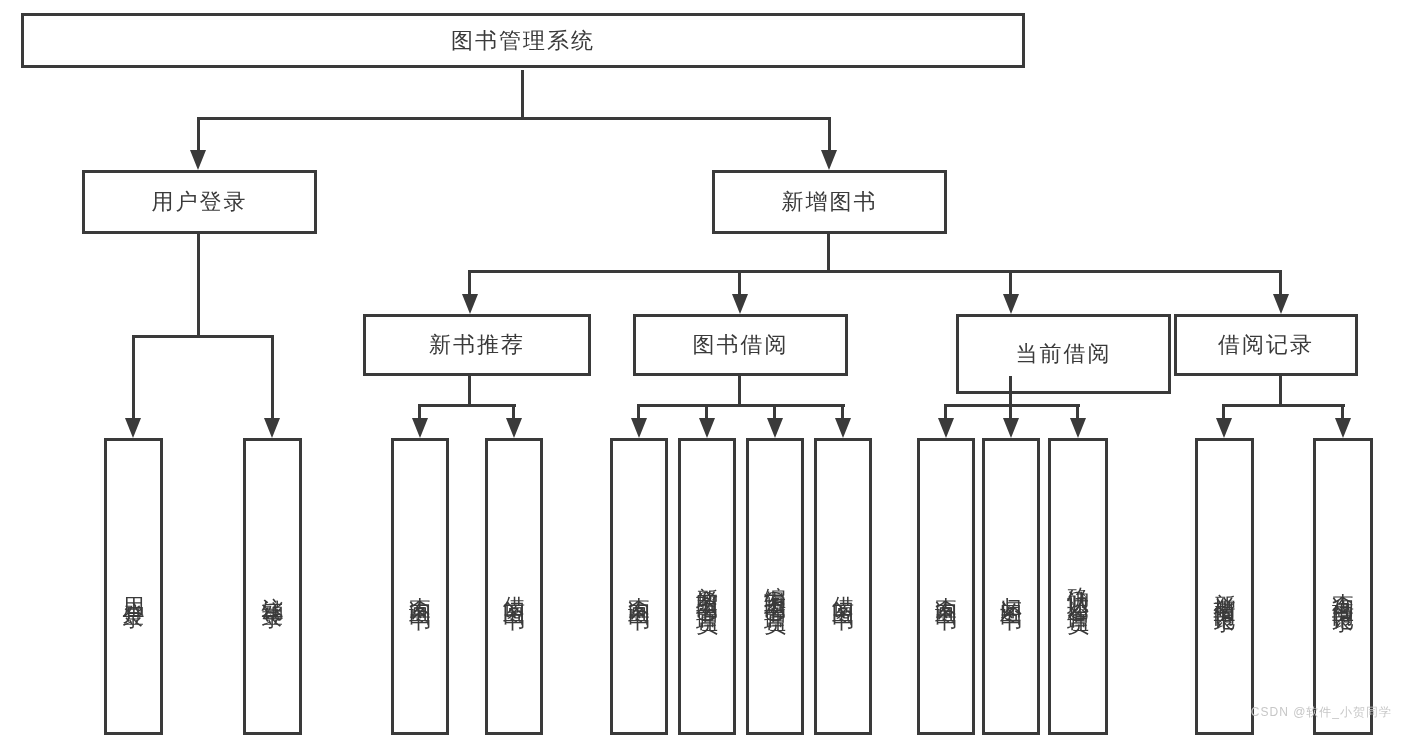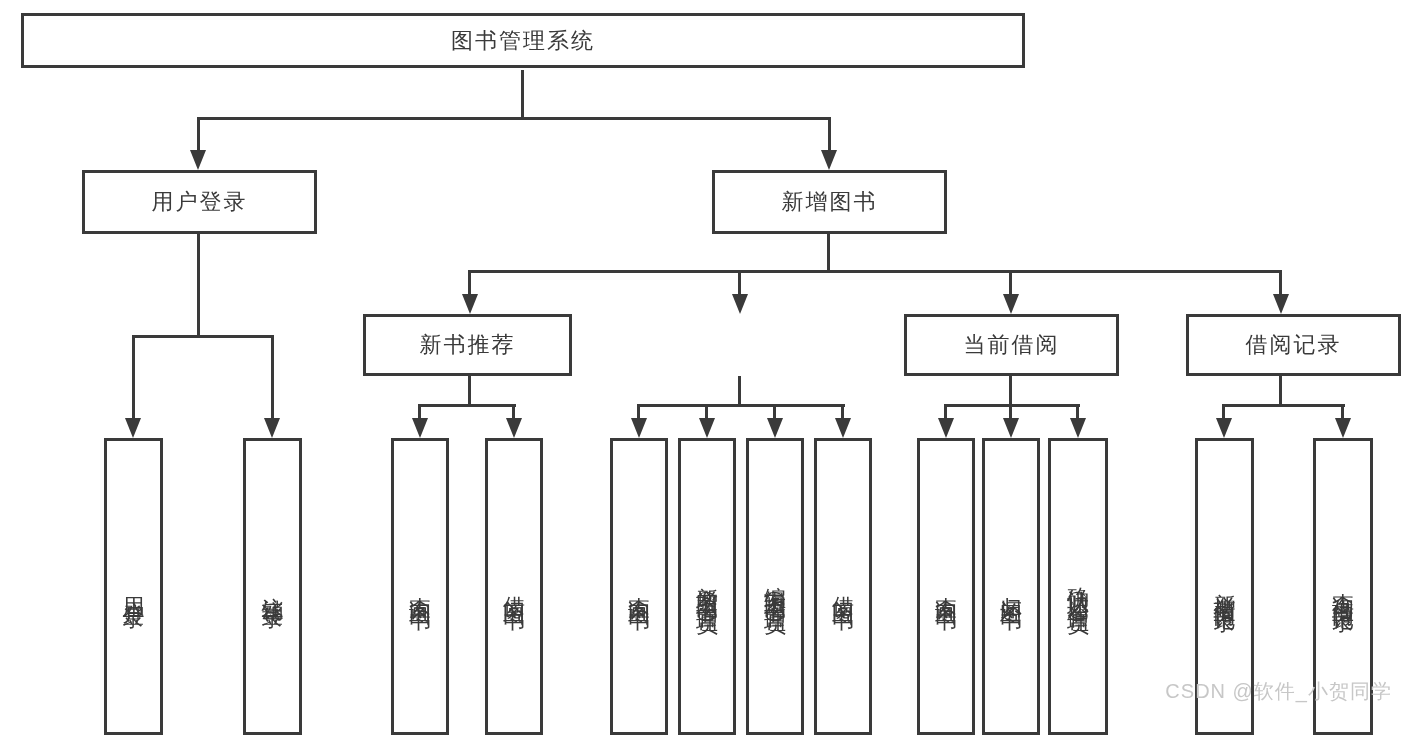--- a/index.html
+++ b/index.html
@@ -35,23 +35,23 @@
   .line.v { width: 3px; }
   .arrow {
     position: absolute;
     width: 0; height: 0;
     border-left: 8px solid transparent;
     border-right: 8px solid transparent;
     border-top: 20px solid #3a3a3a;
   }
   .watermark {
     position: absolute;
-    top: 678px;
+    top: 704px;
     right: 13px;
-    font-size: 20px;
+    font-size: 12px;
     color: #c7c7c7;
     letter-spacing: 1px;
     z-index: 5;
     white-space: nowrap;
   }
 </style>
 </head>
 <body>
 
 <div class="canvas">
@@ -79,23 +79,24 @@
   <div class="line h" style="left:468px; top:270px; width:814px;"></div>
   <div class="line v" style="left:468px;  top:270px; height:27px;"></div>
   <div class="line v" style="left:738px;  top:270px; height:27px;"></div>
   <div class="line v" style="left:1009px; top:270px; height:27px;"></div>
   <div class="line v" style="left:1279px; top:270px; height:27px;"></div>
   <div class="arrow" style="left:462px;  top:294px;"></div>
   <div class="arrow" style="left:732px;  top:294px;"></div>
   <div class="arrow" style="left:1003px; top:294px;"></div>
   <div class="arrow" style="left:1273px; top:294px;"></div>
 
-  <div class="box" style="left:363px; top:314px; width:209px; height:62px;">新书推荐</div>
-  <div class="box" style="left:904px; top:314px; width:215px; height:62px;">当前借阅</div>
-  <div class="box" style="left:1174px; top:314px; width:215px; height:62px;margin-left:12px;">借阅记录</div>
+  <div class="box" style="left:363px; top:314px; width:228px; height:62px;">新书推荐</div>
+  <div class="box" style="left:633px; top:314px; width:215px; height:62px;">图书借阅</div>
+  <div class="box" style="left:956px; top:314px; width:215px; height:80px;">当前借阅</div>
+  <div class="box" style="left:1174px; top:314px; width:184px; height:62px;">借阅记录</div>
 
   <div class="line v" style="left:468px; top:376px; height:31px;"></div>
   <div class="line h" style="left:418px; top:404px; width:98px;"></div>
   <div class="line v" style="left:418px; top:404px; height:17px;"></div>
   <div class="line v" style="left:512px; top:404px; height:17px;"></div>
   <div class="arrow" style="left:412px; top:418px;"></div>
   <div class="arrow" style="left:506px; top:418px;"></div>
 
   <div class="line v" style="left:738px; top:376px; height:31px;"></div>
   <div class="line h" style="left:637px; top:404px; width:208px;"></div>

